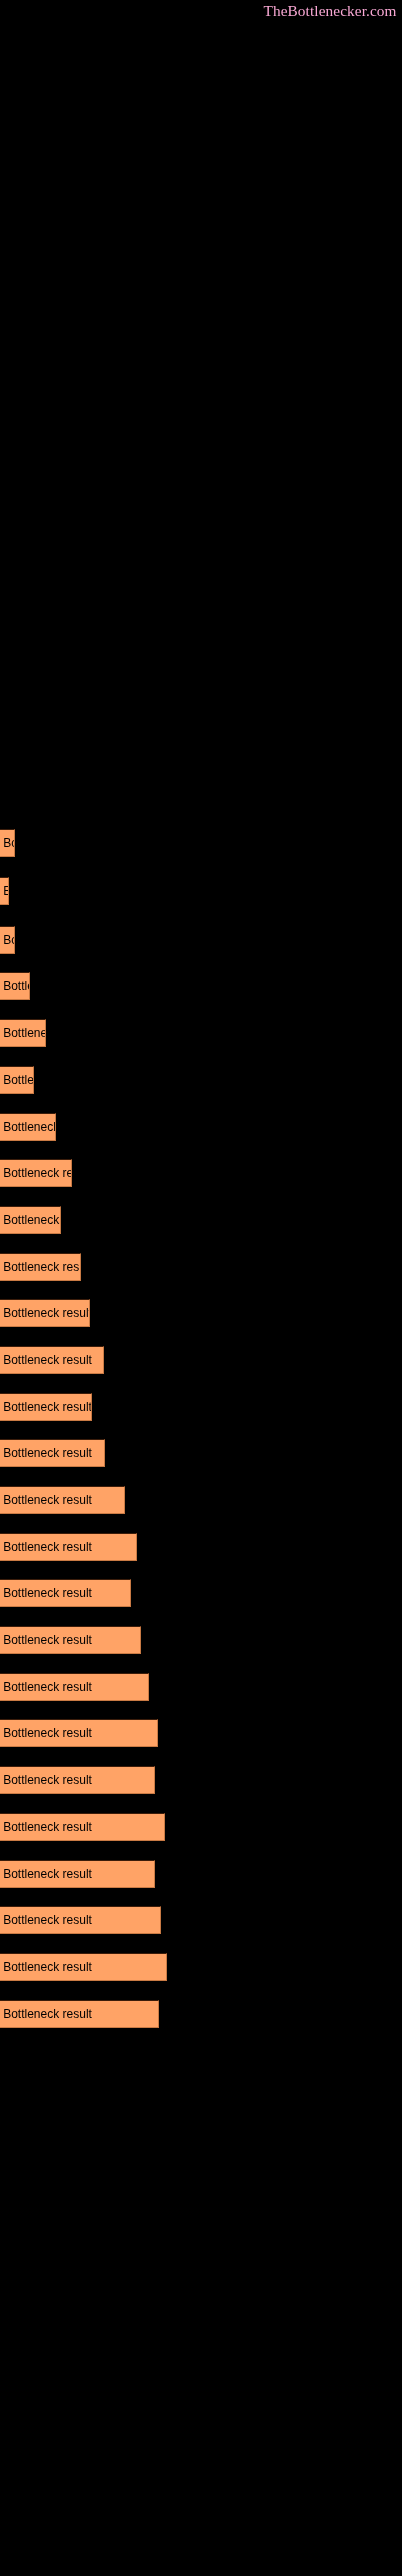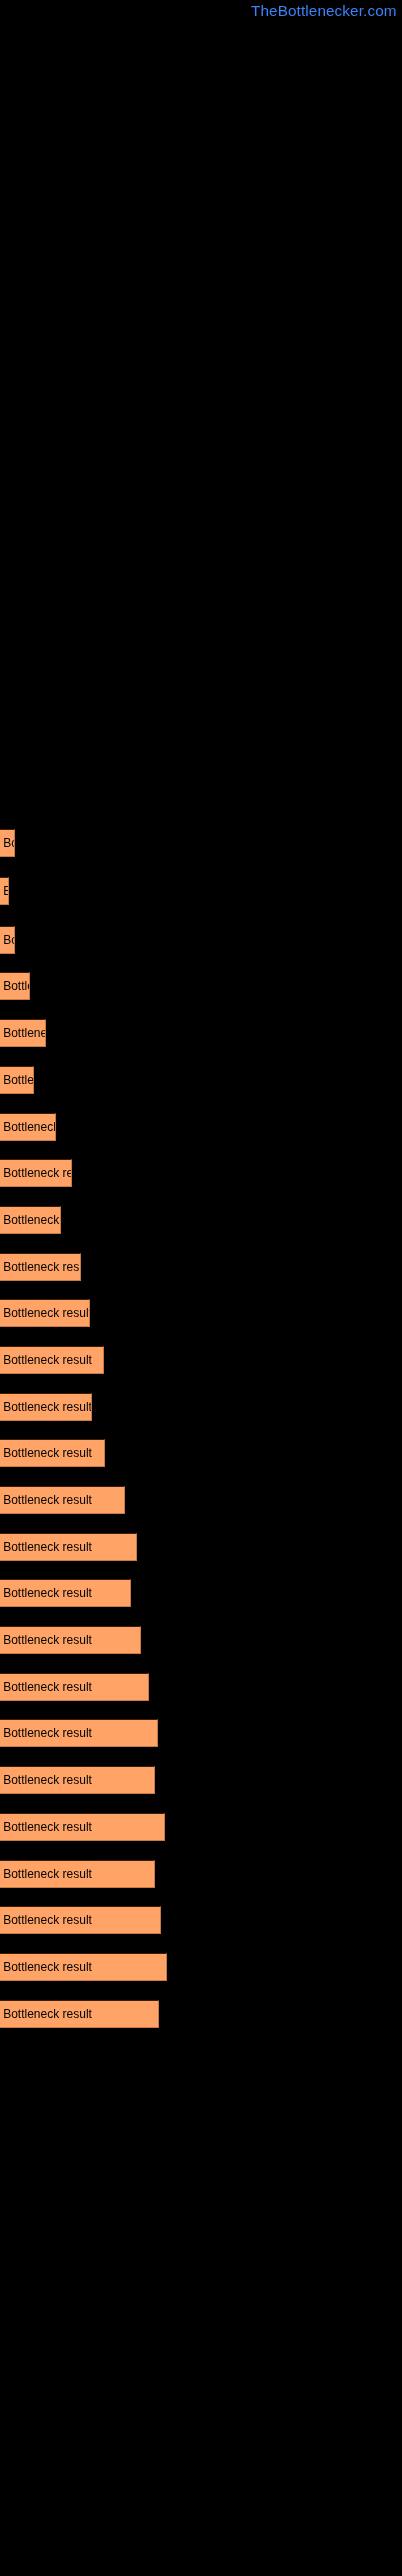--- a/index.html
+++ b/index.html
@@ -20,23 +20,23 @@
     position: absolute;
     left: 0; top: 0;
     width: 403px;
     height: 2576px;
     background: #000000;
   }
   .watermark {
     position: absolute;
     right: 6.4px;
     top: 1.6px;
-    font-family: Liberation Sans, sans-serif;
+    font-family: Liberation Serif, serif;
     font-size: 15.3px;
-    color: #3b82f6;
+    color: #f9a8d4;
     letter-spacing: 0.1px;
     white-space: nowrap;
     user-select: none;
   }
   .plot-area {
     position: absolute;
     left: 0;
     top: 0;
     width: 403px;
     height: 2576px;

